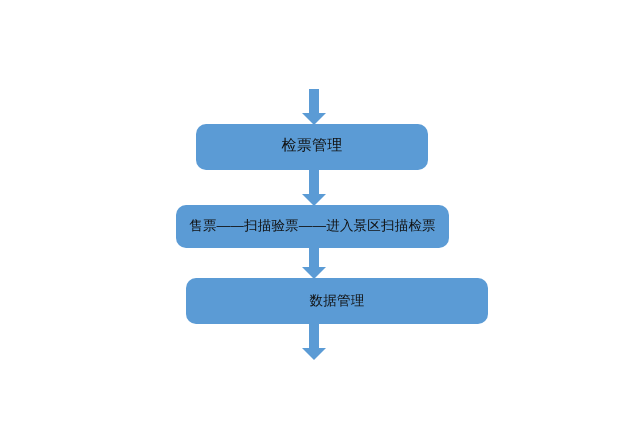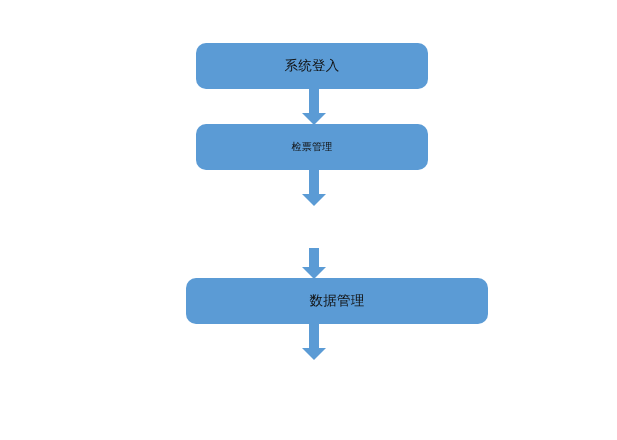--- a/index.html
+++ b/index.html
@@ -33,21 +33,21 @@
     line-height: 1.2;
     white-space: nowrap;
   }
   .node-label {
     display: inline-block;
     color: #111111;
   }
 
   
   #node-1 { left: 196px; top: 43px;  width: 232px; height: 46px; font-size: 13.5px; }
-  #node-2 { left: 196px; top: 124px; width: 232px; height: 46px; font-size: 10px; }
+  #node-2 { left: 196px; top: 124px; width: 232px; height: 46px; font-size: 15px; font-family: Liberation Mono, monospace; }
   #node-3 { left: 176px; top: 205px; width: 273px; height: 43px; font-size: 13.5px; }
   #node-4 { left: 186px; top: 278px; width: 302px; height: 46px; font-size: 13.5px; }
   #node-5 { left: 94px;  top: 359px; width: 435px; height: 43px; font-size: 13.5px; }
 
   
   .arrow {
     position: absolute;
     width: 24px;
   }
   .arrow .shaft {
@@ -81,38 +81,38 @@
 
   #arrow-4 { left: 302px; top: 324px; height: 36px; }
   #arrow-4 .shaft { height: 24px; }
   #arrow-4 .head  { top: 24px; }
 </style>
 </head>
 <body>
 
 <div id="canvas">
 
-  <div class="node" id="node-1">
-    <span class="node-label">系统登入</span>
-  </div>
 
   <div class="arrow" id="arrow-1">
     <div class="shaft"></div>
     <div class="head"></div>
   </div>
 
   <div class="node" id="node-2">
     <span class="node-label">检票管理</span>
   </div>
 
   <div class="arrow" id="arrow-2">
     <div class="shaft"></div>
     <div class="head"></div>
   </div>
 
+  <div class="node" id="node-3">
+    <span class="node-label">售票——扫描验票——进入景区扫描检票</span>
+  </div>
 
   <div class="arrow" id="arrow-3">
     <div class="shaft"></div>
     <div class="head"></div>
   </div>
 
   <div class="node" id="node-4">
     <span class="node-label">数据管理</span>
   </div>
 

